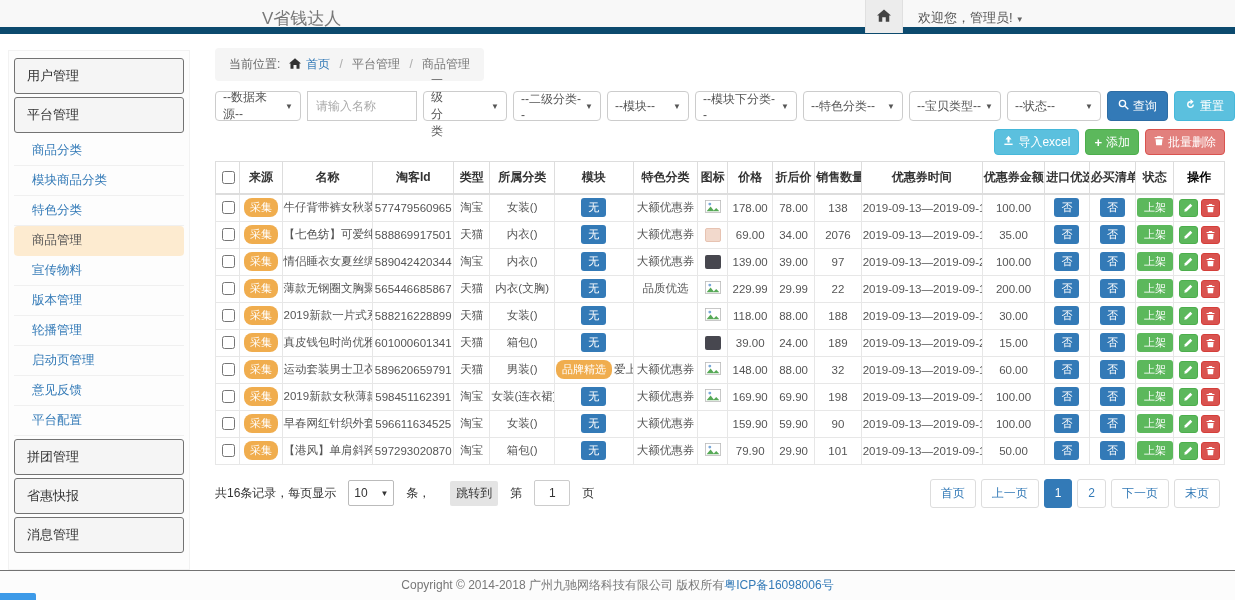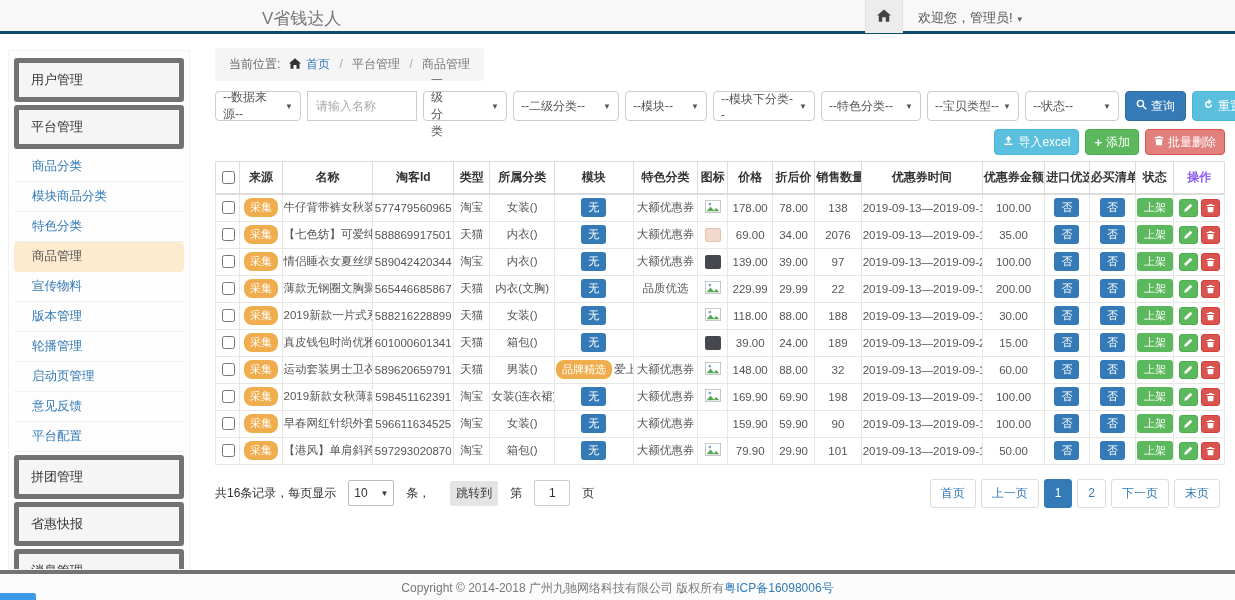--- a/index.html
+++ b/index.html
@@ -1,30 +1,30 @@
 <!DOCTYPE html>
 <html><head>
 <meta charset="utf-8">
 <style>
   * { box-sizing: border-box; }
   html,body { margin:0; padding:0; }
   body { font-family:"Liberation Sans","DejaVu Sans",sans-serif; background:#fff; }
   .page { position:relative; width:1235px; height:600px; overflow:hidden; background:#fff; }
 
   
-  .topbar { position:absolute; top:0; left:0; right:0; height:34px; background:#f8f8f8; border-bottom:3px solid #0c4a6e; z-index:5; }
+  .topbar { position:absolute; top:0; left:0; right:0; height:34px; background:#f8f8f8; border-bottom:7px solid #0c4a6e; z-index:5; }
   .brand { position:absolute; left:262px; top:7px; font-size:17px; color:#777; }
   .home-box { position:absolute; left:865px; top:0; width:38px; height:33px; background:#ececec; border-left:1px solid #e0e0e0; border-right:1px solid #e0e0e0; display:flex; align-items:center; justify-content:center; cursor:pointer; }
   .welcome { position:absolute; left:918px; top:9px; font-size:13px; color:#555; cursor:pointer; }
   .welcome .caret { font-size:8px; color:#666; margin-left:3px; }
 
   
   .sidebar { position:absolute; left:8px; top:50px; width:182px; height:520px; background:#fdfdfd; border:1px solid #f2f2f2; padding:4px 3px; overflow:hidden; }
   .sidebar-title { color:#337ab7; font-weight:bold; font-size:15px; padding:7px 8px 10px; }
-  .menu-group { background:#f5f5f5; border:5px solid #737373; border-radius:3px; padding:8px 12px; font-size:13px; color:#333; margin:3px 2px; cursor:pointer; }
+  .menu-group { background:#f5f5f5; border:1px solid #737373; border-radius:3px; padding:8px 12px; font-size:13px; color:#333; margin:3px 2px; cursor:pointer; }
   .menu-sub { padding:6px 18px; font-size:12.5px; color:#337ab7; border-bottom:1px solid #f0f0f0; margin:0 2px; cursor:pointer; }
   .menu-sub.active { background:#fdebd0; border-radius:4px; color:#555; border-bottom-color:transparent; }
 
   
   .main { position:absolute; left:210px; top:40px; width:1018px; }
   .breadcrumb { display:inline-block; background:#f5f5f5; border-radius:4px; padding:8px 14px; font-size:12px; color:#666; margin:8px 0 8px 5px; }
   .breadcrumb .sep { color:#aaa; margin:0 6px; }
   .breadcrumb .home-link { color:#337ab7; cursor:pointer; }
   .breadcrumb .crumb { color:#777; }
 
@@ -37,21 +37,21 @@
   .btn-primary { background:#337ab7; border-color:#2e6da4; }
   .btn-info { background:#5bc0de; border-color:#46b8da; }
   .btn-success { background:#5cb85c; border-color:#4cae4c; }
   .btn-danger { background:#e2807d; border-color:#d9534f; }
   .btn-sm { height:26px; padding:0 8px; font-size:12px; }
 
   .toolbar { display:flex; justify-content:flex-end; gap:6px; margin:8px 3px 6px 0; }
 
   table.grid { width:1010px; border-collapse:collapse; table-layout:fixed; margin-left:5px; background:#fff; }
   .grid th { border:1px solid #ddd; border-bottom:2px solid #ddd; padding:6px 1px; font-size:12px; color:#333; font-weight:bold; white-space:nowrap; overflow:hidden; text-align:center; }
-  .grid th.op-col { color:#8b5cf6; }
+  .grid th.op-col { color:#000000; }
   .grid td { border:1px solid #e7e7e7; padding:3px 1px; font-size:11.5px; color:#555; text-align:center; white-space:nowrap; overflow:hidden; height:27px; }
   .b-orange { background:#f0ad4e; color:#fff; border-radius:8px; padding:2px 6px; font-size:11px; display:inline-block; }
   .b-blue { background:#337ab7; color:#fff; border-radius:3px; padding:2px 7px; font-size:11px; display:inline-block; cursor:pointer; }
   .b-green { background:#5cb85c; color:#fff; border-radius:3px; padding:2px 7px; font-size:11px; display:inline-block; cursor:pointer; }
   .sq-btn { display:inline-flex; align-items:center; justify-content:center; width:19px; height:18px; border-radius:3px; cursor:pointer; vertical-align:middle; }
   .sq-green { background:#5cb85c; border:1px solid #4cae4c; margin-right:3px; }
   .sq-red { background:#d9534f; border:1px solid #d43f3a; }
   .thumb { display:inline-block; width:16px; height:14px; border-radius:2px; vertical-align:middle; }
   .thumb.pink { background:#f2d9cc; border:1px solid #e7c3b2; }
   .thumb.dark { background:#47474f; }
@@ -60,21 +60,21 @@
   .pager-row { display:flex; justify-content:space-between; align-items:center; margin:14px 8px 0 5px; font-size:12px; color:#333; }
   .pager-left { display:flex; align-items:center; gap:12px; }
   .psize { height:26px; width:46px; border:1px solid #bbb; border-radius:2px; display:inline-flex; align-items:center; justify-content:space-between; padding:0 5px; font-size:12px; color:#333; cursor:pointer; }
   .psize .caret { font-size:8px; }
   .jump-chip { background:#e4e4e4; padding:4px 6px; border-radius:2px; margin-left:8px; cursor:pointer;text-align:center; }
   .jump-input { width:36px; height:26px; border:1px solid #ccc; border-radius:2px; text-align:center; font-size:12px; color:#333; }
   .pagebtns { display:flex; gap:5px; }
   .pbtn { border:1px solid #ddd; background:#fff; color:#337ab7; padding:5px 10px; font-size:12px; border-radius:3px; cursor:pointer; }
   .pbtn.active { background:#337ab7; color:#fff; border-color:#337ab7; }
 
-  .footer { position:absolute; left:0; right:0; bottom:0; height:30px; background:#fcfcfc; border-top:4px solid #737373; text-align:center; font-size:12px; color:#777; line-height:29px; }
+  .footer { position:absolute; left:0; right:0; bottom:0; height:30px; background:#fcfcfc; border-top:1px solid #737373; text-align:center; font-size:12px; color:#777; line-height:29px; }
   .footer .icp { color:#337ab7; cursor:pointer; }
   .blue-strip { position:absolute; left:0; bottom:0; width:36px; height:7px; background:#3d9ae8; border-radius:0 2px 0 0; }
 </style>
 </head>
 <body>
 
 <div class="page">
 
   <div class="topbar">
     <div class="brand">V省钱达人</div>
@@ -130,21 +130,21 @@
 
       <div class="fselect" style="width: 86px;">
           <span>--数据来源--</span>
           <span class="caret">▼</span>
         </div>
         <input class="finput" placeholder="请输入名称" style="">
         <div class="fselect" style="width: 84px; gap: 44px;">
           <span>一级分类</span>
           <span class="caret">▼</span>
         </div>
-        <div class="fselect" style="width: 106px;">
+        <div class="fselect" style="width: 88px;">
           <span>--二级分类--</span>
           <span class="caret">▼</span>
         </div>
         <div class="fselect" style="width: 82px;">
           <span>--模块--</span>
           <span class="caret">▼</span>
         </div>
         <div class="fselect" style="width: 102px;">
           <span>--模块下分类--</span>
           <span class="caret">▼</span>

